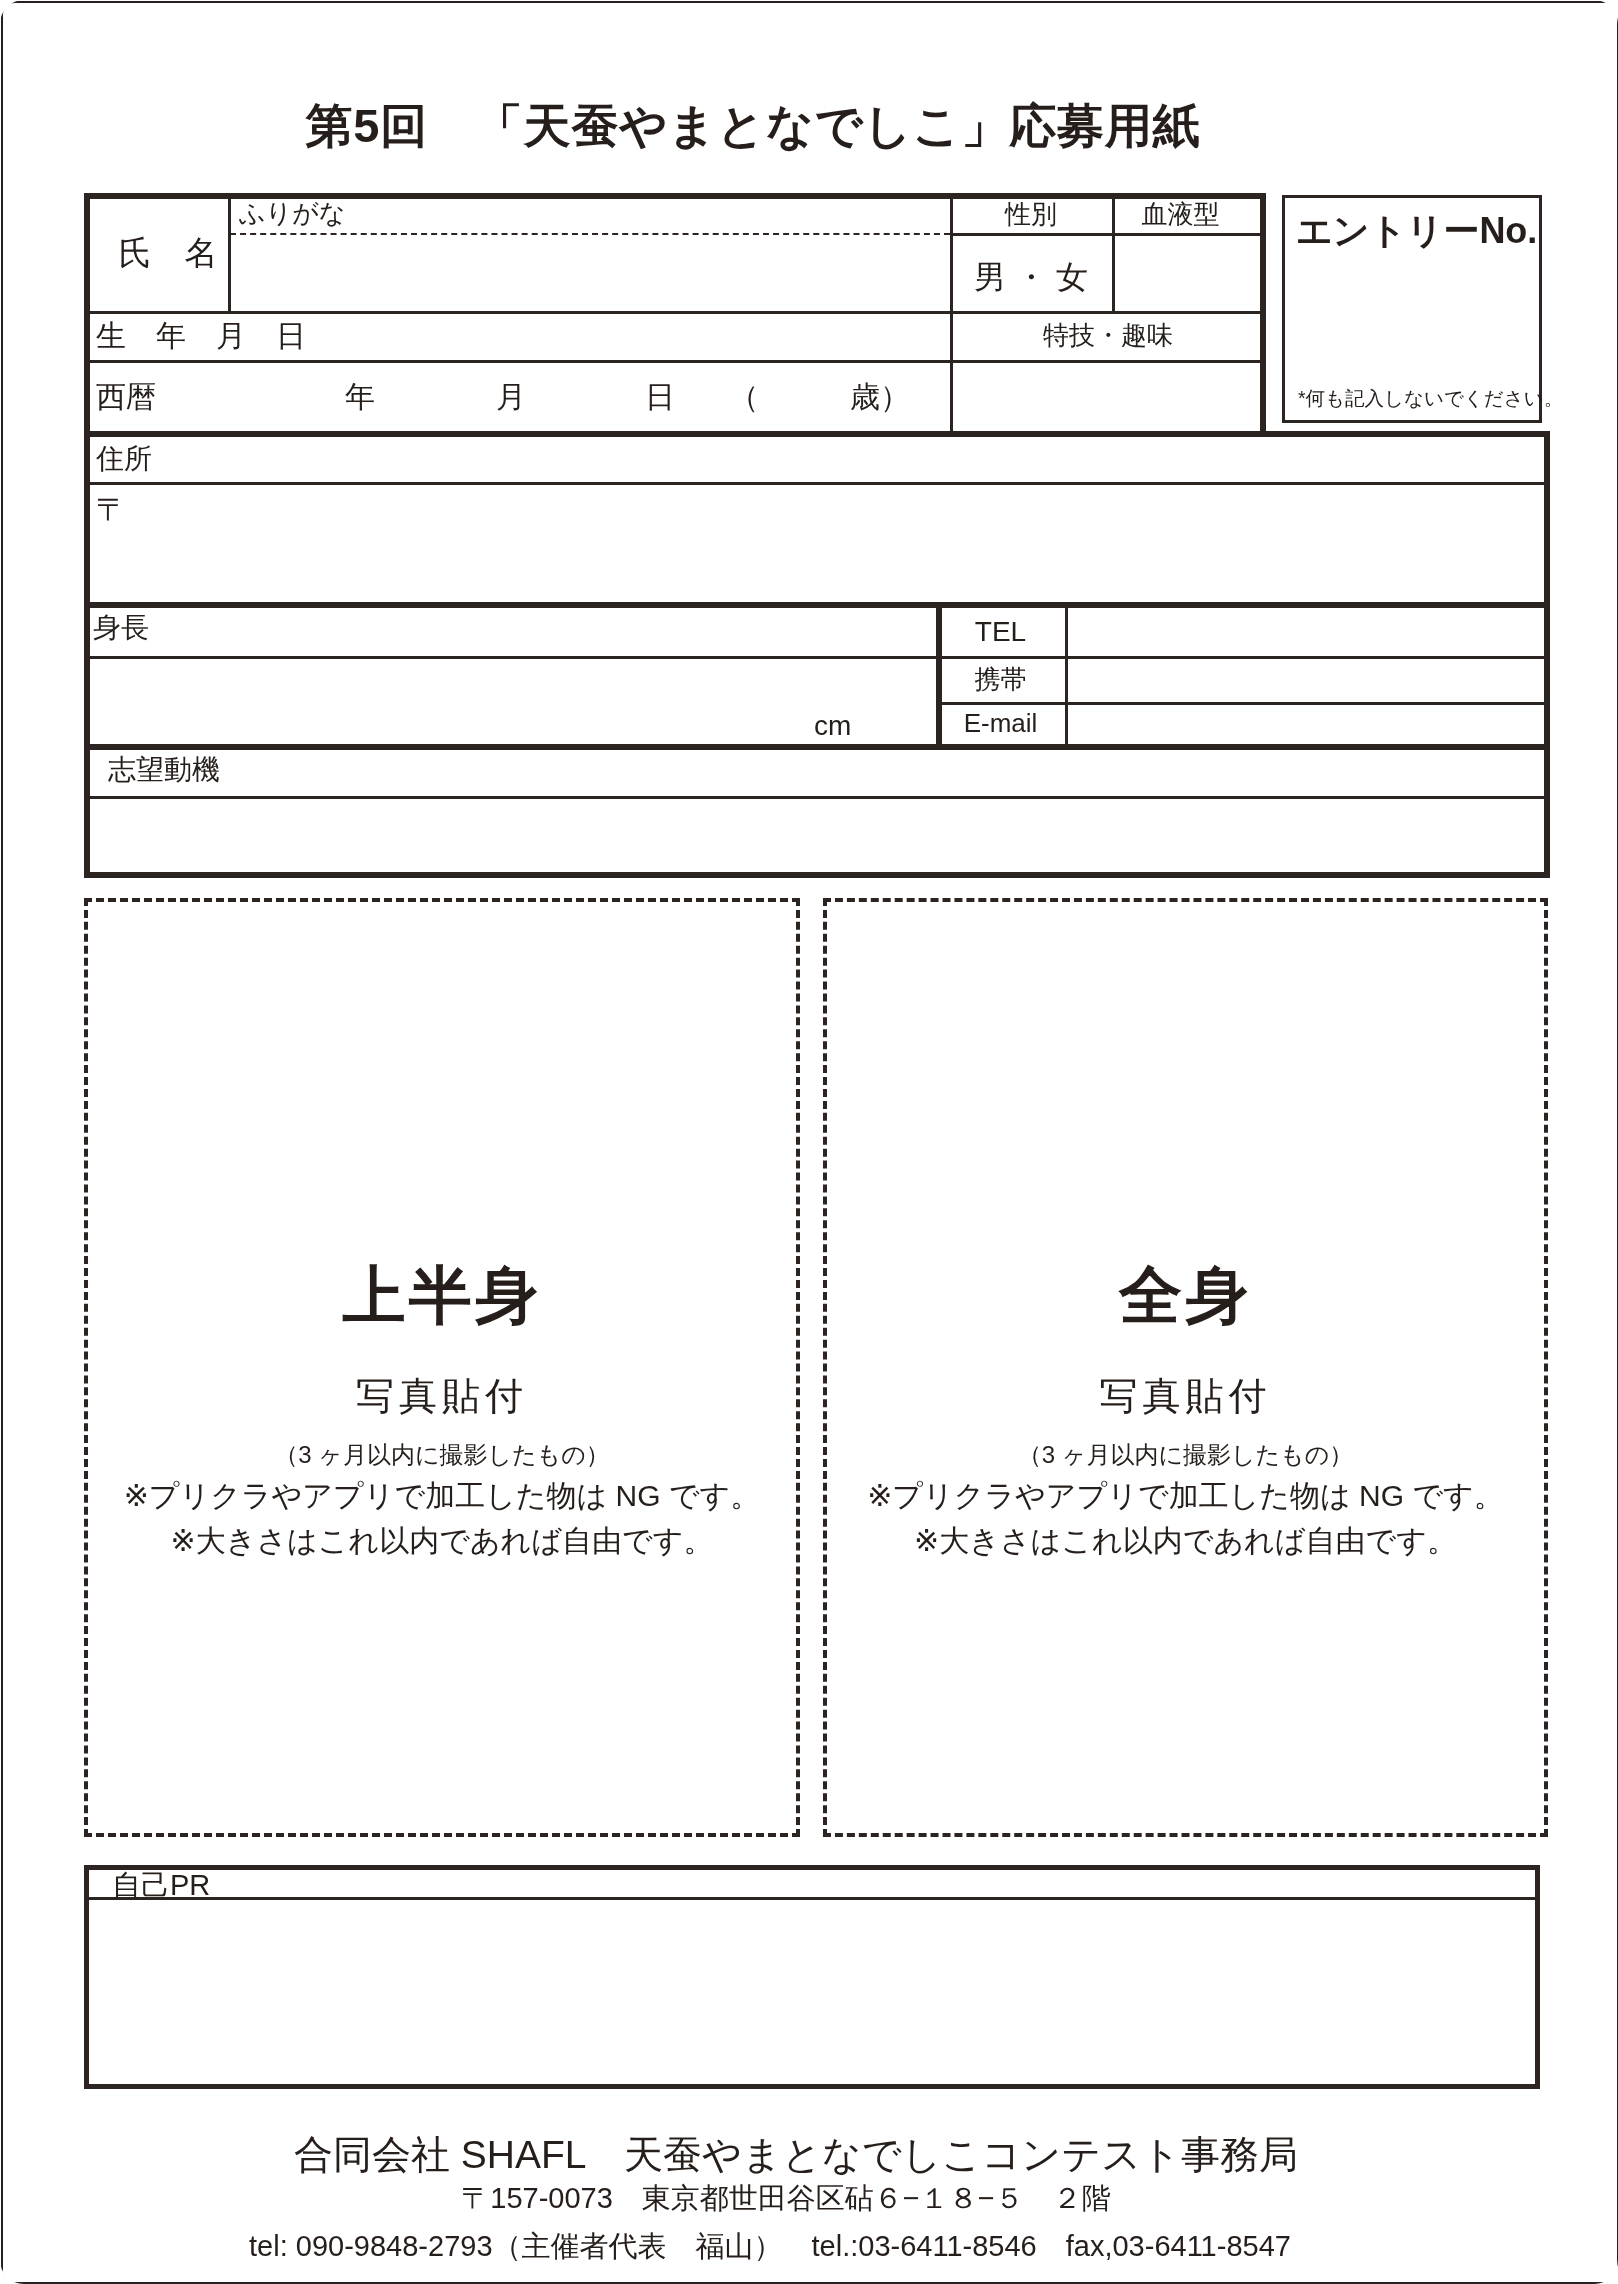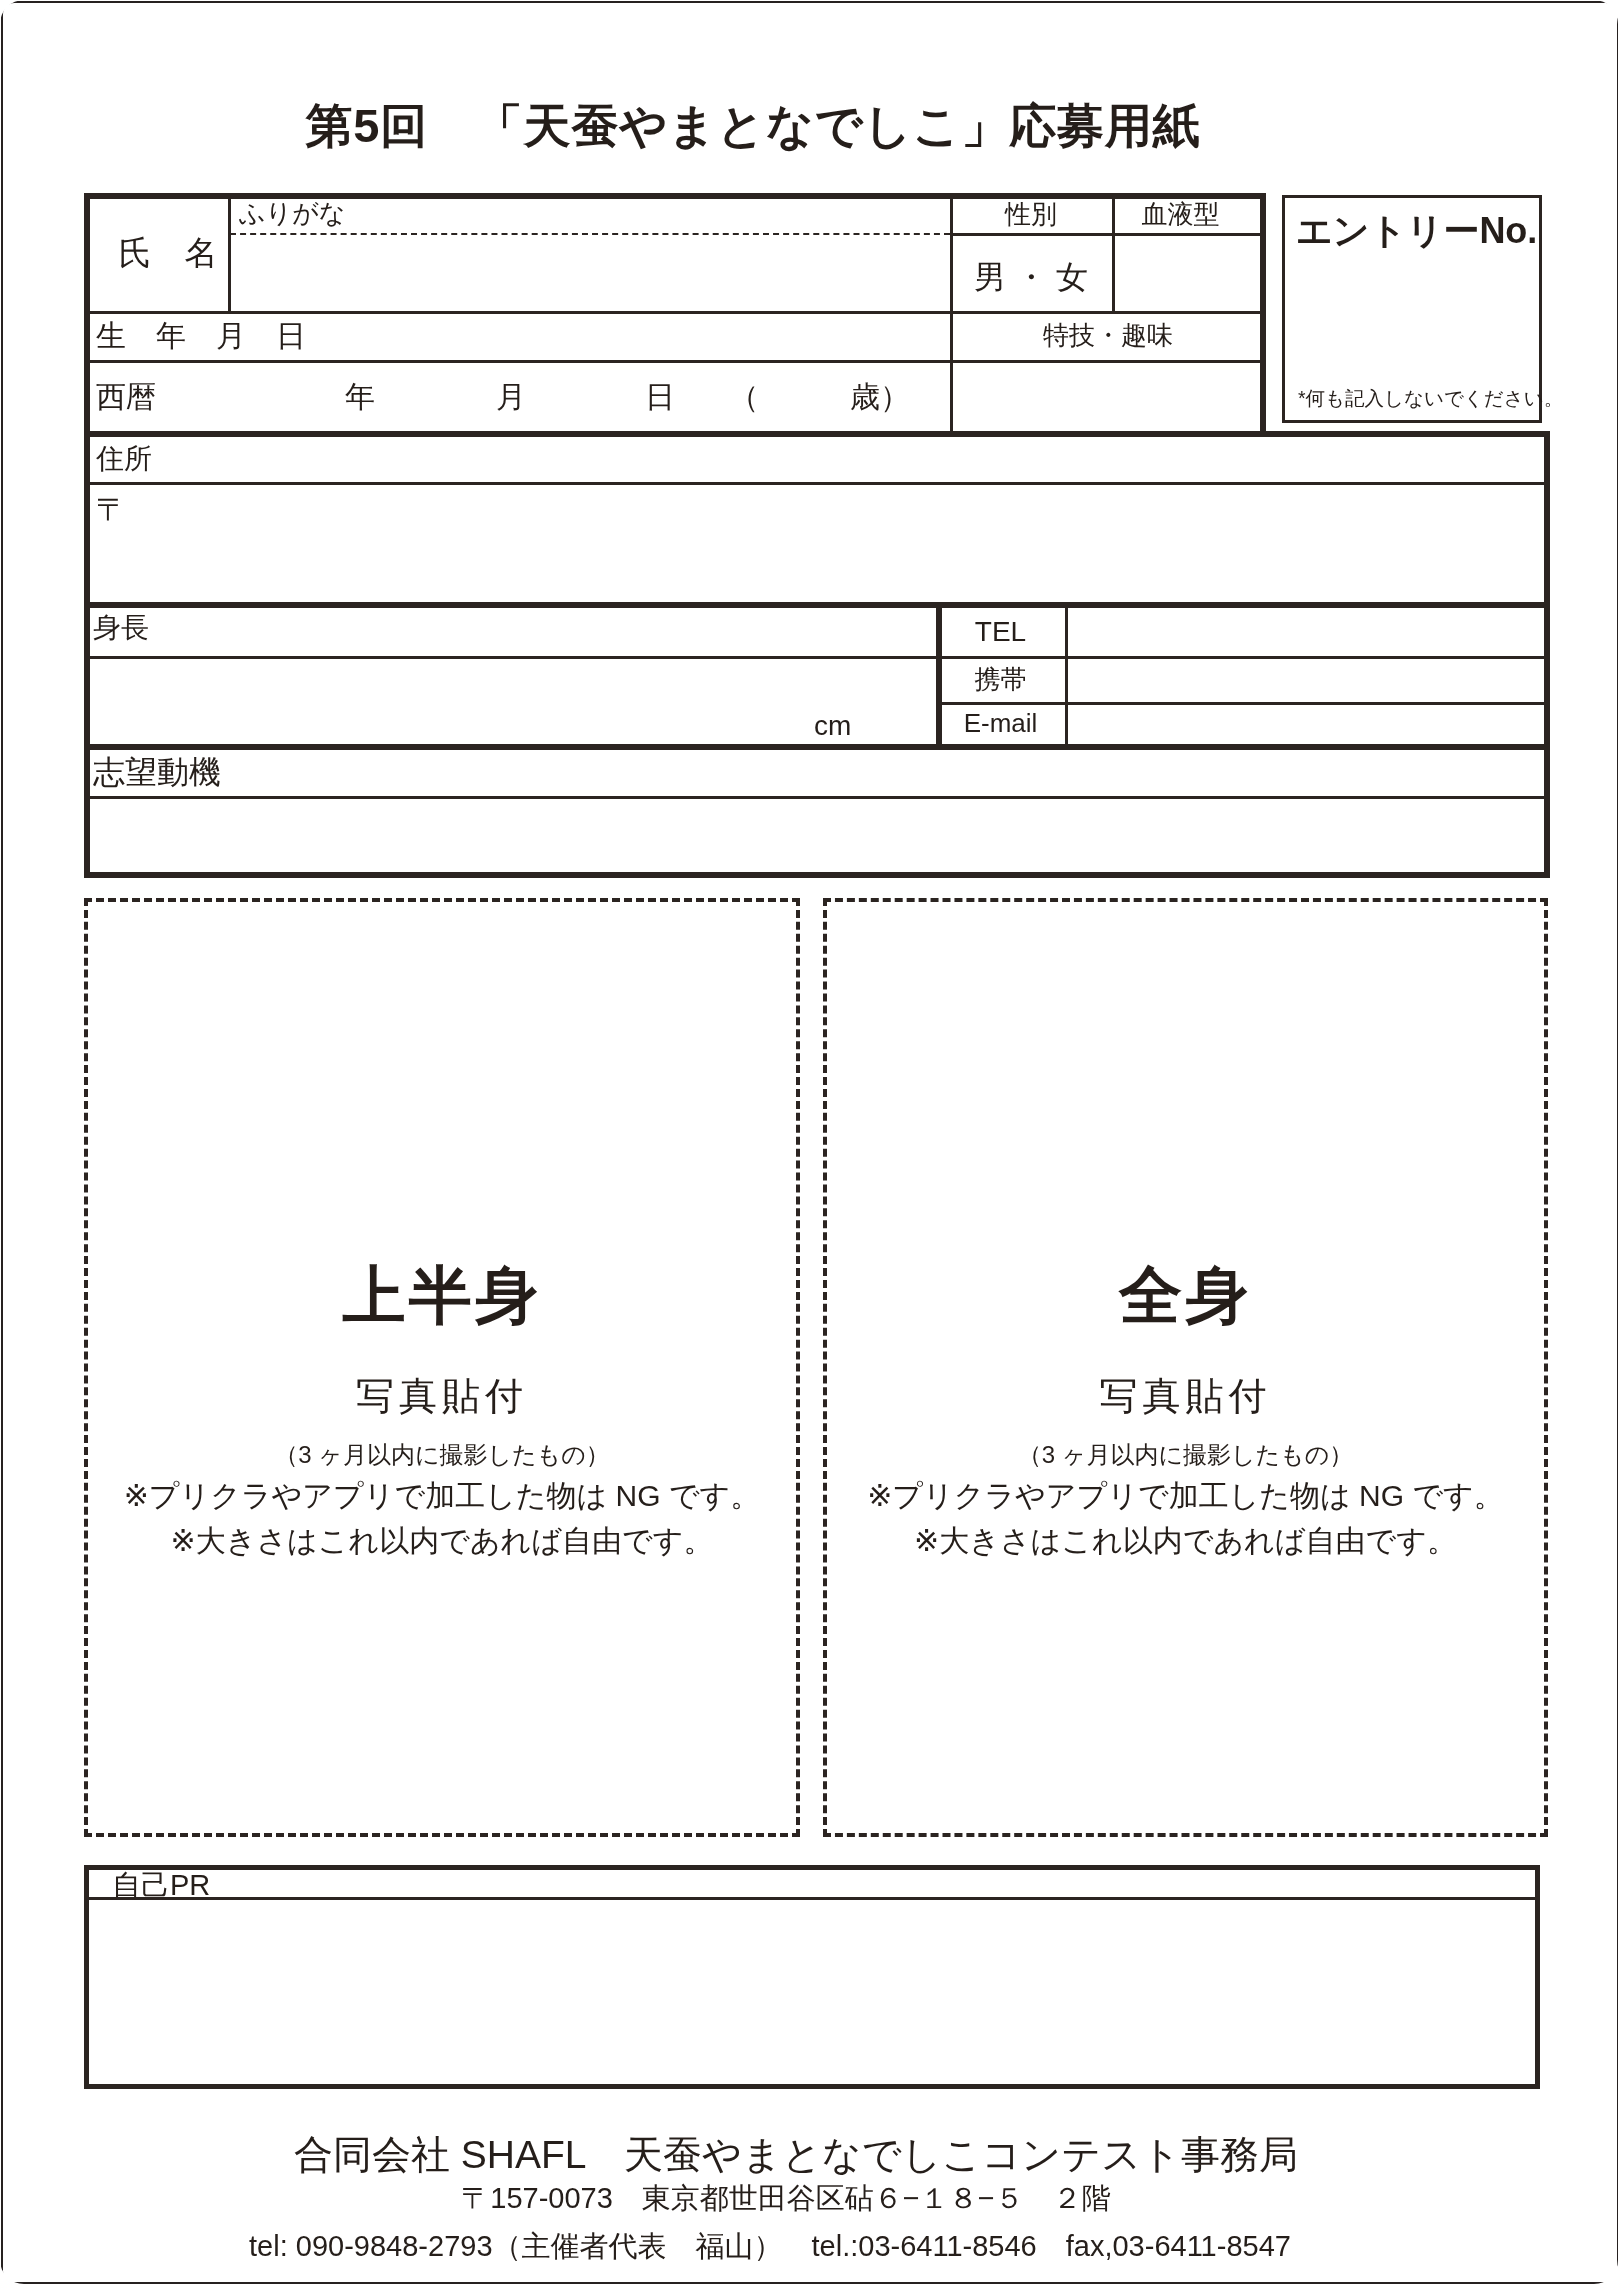--- a/index.html
+++ b/index.html
@@ -106,21 +106,21 @@
   <div class="abs lbl" style="left:814px;top:712px;font-size:28px;">cm</div>
   <div class="abs" style="left:93px;top:662px;width:711px;height:80px;"></div>
 
   <div class="cell lbl" style="left:936px;top:606px;width:129px;height:51px;font-size:28px;">TEL</div>
   <div class="cell lbl" style="left:936px;top:656px;width:129px;height:46px;font-size:26px;">携帯</div>
   <div class="cell lbl" style="left:936px;top:702px;width:129px;height:42px;font-size:26px;">E-mail</div>
   <div class="abs" style="left:1068px;top:606px;width:479px;height:51px;"></div>
   <div class="abs" style="left:1068px;top:659px;width:479px;height:43px;"></div>
   <div class="abs" style="left:1068px;top:705px;width:479px;height:40px;"></div>
 
-  <div class="abs lbl" style="left:93px;top:756px;font-size:32px;">志望動機</div>
+  <div class="abs lbl" style="left:108px;top:756px;font-size:28px;">志望動機</div>
   <div class="abs" style="left:93px;top:799px;width:1447px;height:72px;"></div>
 
   <div class="box photo-box" style="left:84px;top:898px;width:716px;height:939px;">
     <div class="ph-item ph-heading">上半身</div>
     <div class="ph-item ph-sub">写真貼付</div>
     <div class="ph-item ph-period">（3 ヶ月以内に撮影したもの）</div>
     <div class="ph-item ph-note1">※プリクラやアプリで加工した物は NG です。</div>
     <div class="ph-item ph-note2">※大きさはこれ以内であれば自由です。</div>
   </div>
 

